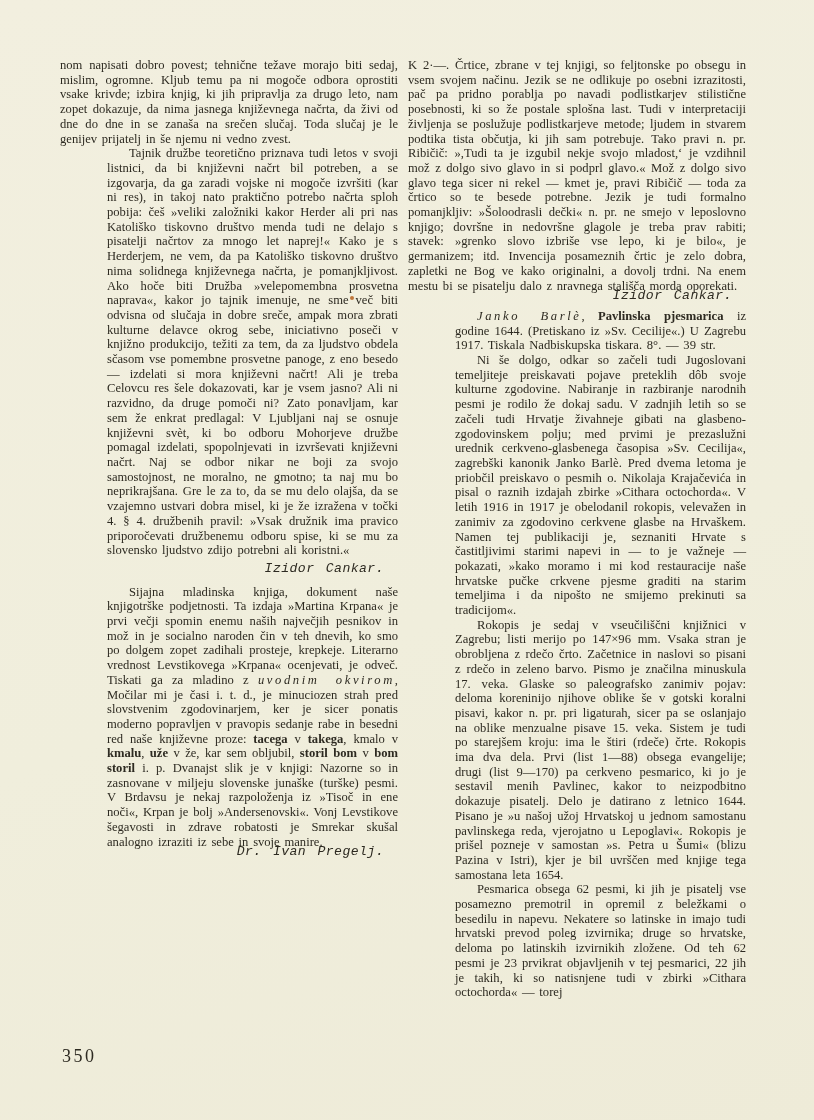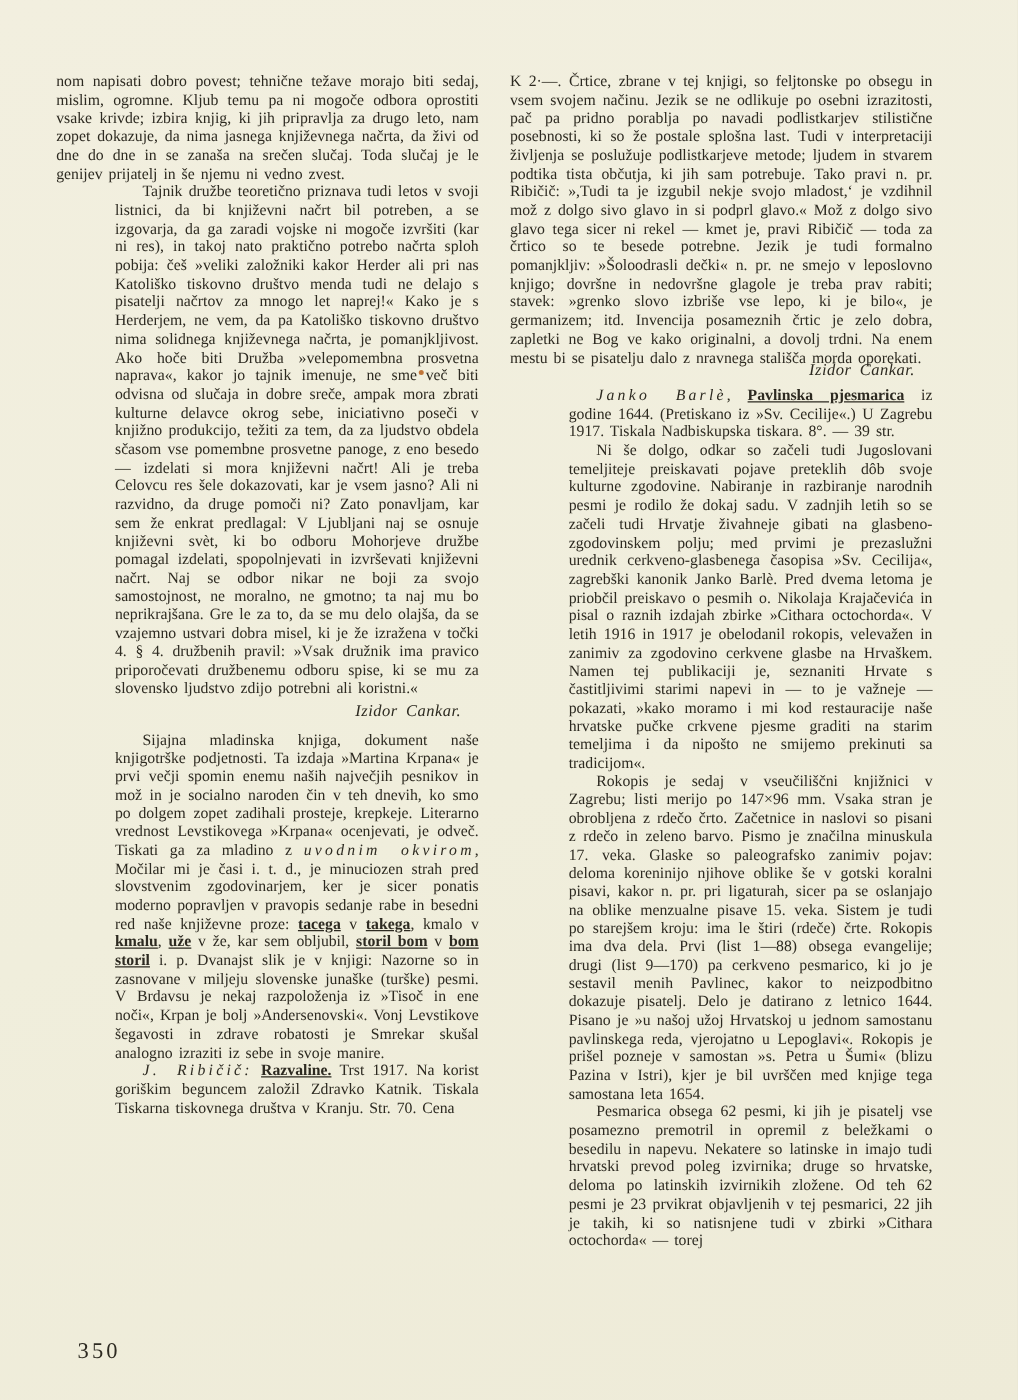--- a/index.html
+++ b/index.html
@@ -7,50 +7,50 @@
   .paper{
     position:relative;width:814px;height:1120px;
     background:linear-gradient(160deg,#f2efdf 0%,#f0eedc 55%,#eeebd8 100%);
     font-family:"Liberation Serif","DejaVu Serif",serif;
     color:#2d2a21;
   }
   .col{
     position:absolute;top:58px;width:338px;
     font-size:12.6px;line-height:14.7px;
   }
-  .col-left{left:45px;}
+  .col-left{left:60px;}
   .col-right{left:408px;}
   .para{margin:0;text-align:justify;word-spacing:1.6px;}
   .para.indent{text-indent:22px;margin-left:47px;}
-  .bold{font-weight:bold;text-decoration:underline;}
+  .bold{font-weight:bold;}
   .spaced{letter-spacing:2.6px;word-spacing:6px;font-style:italic;}
   .signature{
     text-align:right;font-style:italic;font-size:13.2px;
-    margin:4px 14px 8px 0;letter-spacing:0.4px;word-spacing:3px;
+    margin:4px 14px 8px 0;letter-spacing:0.4px;word-spacing:3px;font-family:Liberation Mono, monospace;
   }
   .pull-half{margin-top:-4px;margin-bottom:5px;}
   .speck{
     display:inline-block;width:4px;height:4px;border-radius:50%;
     background:#c0763a;vertical-align:4px;margin:0 2px 0 1px;
   }
   .page-number{
-    position:absolute;left:62px;top:1070px;
+    position:absolute;left:62px;top:1046px;
     font-size:18px;letter-spacing:2.5px;color:#2d2a21;
   }
 </style>
 </head>
 <body>
 
 <div class="paper">
   <div class="col col-left">
       <div class="para"><span>nom napisati dobro povest; tehnične težave morajo biti sedaj, mislim, ogromne. Kljub temu pa ni mogoče odbora oprostiti vsake krivde; izbira knjig, ki jih pripravlja za drugo leto, nam zopet dokazuje, da nima jasnega književnega načrta, da živi od dne do dne in se zanaša na srečen slučaj. Toda slučaj je le genijev prijatelj in še njemu ni vedno zvest.</span></div>
       <div class="para indent"><span>Tajnik družbe teoretično priznava tudi letos v svoji listnici, da bi književni načrt bil potreben, a se izgovarja, da ga zaradi vojske ni mogoče izvršiti (kar ni res), in takoj nato praktično potrebo načrta sploh pobija: češ »veliki založniki kakor Herder ali pri nas Katoliško tiskovno društvo menda tudi ne delajo s pisatelji načrtov za mnogo let naprej!« Kako je s Herderjem, ne vem, da pa Katoliško tiskovno društvo nima solidnega književnega načrta, je pomanjkljivost. Ako hoče biti Družba »velepomembna prosvetna naprava«, kakor jo tajnik imenuje, ne sme</span><span class="speck"></span><span>več biti odvisna od slučaja in dobre sreče, ampak mora zbrati kulturne delavce okrog sebe, iniciativno poseči v knjižno produkcijo, težiti za tem, da za ljudstvo obdela sčasom vse pomembne prosvetne panoge, z eno besedo — izdelati si mora književni načrt! Ali je treba Celovcu res šele dokazovati, kar je vsem jasno? Ali ni razvidno, da druge pomoči ni? Zato ponavljam, kar sem že enkrat predlagal: V Ljubljani naj se osnuje književni svèt, ki bo odboru Mohorjeve družbe pomagal izdelati, spopolnjevati in izvrševati književni načrt. Naj se odbor nikar ne boji za svojo samostojnost, ne moralno, ne gmotno; ta naj mu bo neprikrajšana. Gre le za to, da se mu delo olajša, da se vzajemno ustvari dobra misel, ki je že izražena v točki 4. § 4. družbenih pravil: »Vsak družnik ima pravico priporočevati družbenemu odboru spise, ki se mu za slovensko ljudstvo zdijo potrebni ali koristni.«</span></div>
       <div class="signature"><span>Izidor Cankar.</span></div>
       <div class="para indent"><span>Sijajna mladinska knjiga, dokument naše knjigotrške podjetnosti. Ta izdaja »Martina Krpana« je prvi večji spomin enemu naših največjih pesnikov in mož in je socialno naroden čin v teh dnevih, ko smo po dolgem zopet zadihali prosteje, krepkeje. Literarno vrednost Levstikovega »Krpana« ocenjevati, je odveč. Tiskati ga za mladino z </span><span class="spaced">uvodnim okvirom</span><span>, Močilar mi je časi i. t. d., je minuciozen strah pred slovstvenim zgodovinarjem, ker je sicer ponatis moderno popravljen v pravopis sedanje rabe in besedni red naše književne proze: </span><span class="bold">tacega</span><span> v </span><span class="bold">takega</span><span>, kmalo v </span><span class="bold">kmalu</span><span>, </span><span class="bold">uže</span><span> v že, kar sem obljubil, </span><span class="bold">storil bom</span><span> v </span><span class="bold">bom storil</span><span> i. p. Dvanajst slik je v knjigi: Nazorne so in zasnovane v miljeju slovenske junaške (turške) pesmi. V Brdavsu je nekaj razpoloženja iz »Tisoč in ene noči«, Krpan je bolj »Andersenovski«. Vonj Levstikove šegavosti in zdrave robatosti je Smrekar skušal analogno izraziti iz sebe in svoje manire.</span></div>
-      <div class="para indent"><span class="spaced">J. Ribičič:</span><span> </span><span class="bold">Razvaline.</span><span> Trst 1917. Na korist goriškim beguncem založil Zdravko Katnik. Tiskala Tiskarna tiskovnega društva v Kranju. Str. 70. Cena</span></div>
+      <div class="signature pull-half"><span>Dr. Ivan Pregelj.</span></div>
     </div>
   <div class="col col-right">
       <div class="para"><span>K 2·—. Črtice, zbrane v tej knjigi, so feljtonske po obsegu in vsem svojem načinu. Jezik se ne odlikuje po osebni izrazitosti, pač pa pridno porablja po navadi podlistkarjev stilistične posebnosti, ki so že postale splošna last. Tudi v interpretaciji življenja se poslužuje podlistkarjeve metode; ljudem in stvarem podtika tista občutja, ki jih sam potrebuje. Tako pravi n. pr. Ribičič: »,Tudi ta je izgubil nekje svojo mladost,‘ je vzdihnil mož z dolgo sivo glavo in si podprl glavo.« Mož z dolgo sivo glavo tega sicer ni rekel — kmet je, pravi Ribičič — toda za črtico so te besede potrebne. Jezik je tudi formalno pomanjkljiv: »Šoloodrasli dečki« n. pr. ne smejo v leposlovno knjigo; dovršne in nedovršne glagole je treba prav rabiti; stavek: »grenko slovo izbriše vse lepo, ki je bilo«, je germanizem; itd. Invencija posameznih črtic je zelo dobra, zapletki ne Bog ve kako originalni, a dovolj trdni. Na enem mestu bi se pisatelju dalo z nravnega stališča morda oporekati.</span></div>
       <div class="signature pull-half"><span>Izidor Cankar.</span></div>
       <div class="para indent"><span class="spaced">Janko Barlè</span><span>, </span><span class="bold">Pavlinska pjesmarica</span><span> iz godine 1644. (Pretiskano iz »Sv. Cecilije«.) U Zagrebu 1917. Tiskala Nadbiskupska tiskara. 8°. — 39 str.</span></div>
       <div class="para indent"><span>Ni še dolgo, odkar so začeli tudi Jugoslovani temeljiteje preiskavati pojave preteklih dôb svoje kulturne zgodovine. Nabiranje in razbiranje narodnih pesmi je rodilo že dokaj sadu. V zadnjih letih so se začeli tudi Hrvatje živahneje gibati na glasbeno-zgodovinskem polju; med prvimi je prezaslužni urednik cerkveno-glasbenega časopisa »Sv. Cecilija«, zagrebški kanonik Janko Barlè. Pred dvema letoma je priobčil preiskavo o pesmih o. Nikolaja Krajačevića in pisal o raznih izdajah zbirke »Cithara octochorda«. V letih 1916 in 1917 je obelodanil rokopis, velevažen in zanimiv za zgodovino cerkvene glasbe na Hrvaškem. Namen tej publikaciji je, seznaniti Hrvate s častitljivimi starimi napevi in — to je važneje —  pokazati, »kako moramo i mi kod restauracije naše hrvatske pučke crkvene pjesme graditi na starim temeljima i da nipošto ne smijemo prekinuti sa tradicijom«.</span></div>
       <div class="para indent"><span>Rokopis je sedaj v vseučiliščni knjižnici v Zagrebu; listi merijo po 147×96 mm. Vsaka stran je obrobljena z rdečo črto. Začetnice in naslovi so pisani z rdečo in zeleno barvo. Pismo je značilna minuskula 17. veka. Glaske so paleografsko zanimiv pojav: deloma koreninijo njihove oblike še v gotski koralni pisavi, kakor n. pr. pri ligaturah, sicer pa se oslanjajo na oblike menzualne pisave 15. veka. Sistem je tudi po starejšem kroju: ima le štiri (rdeče) črte. Rokopis ima dva dela. Prvi (list 1—88) obsega evangelije; drugi (list 9—170) pa cerkveno pesmarico, ki jo je sestavil menih Pavlinec, kakor to neizpodbitno dokazuje pisatelj. Delo je datirano z letnico 1644. Pisano je »u našoj užoj Hrvatskoj u jednom samostanu pavlinskega reda, vjerojatno u Lepoglavi«. Rokopis je prišel pozneje v samostan »s. Petra u Šumi« (blizu Pazina v Istri), kjer je bil uvrščen med knjige tega samostana leta 1654.</span></div>
       <div class="para indent"><span>Pesmarica obsega 62 pesmi, ki jih je pisatelj vse posamezno premotril in opremil z beležkami o besedilu in napevu. Nekatere so latinske in imajo tudi hrvatski prevod poleg izvirnika; druge so hrvatske, deloma po latinskih izvirnikih zložene. Od teh 62 pesmi je 23 prvikrat objavljenih v tej pesmarici, 22 jih je takih, ki so natisnjene tudi v zbirki »Cithara octochorda« — torej</span></div>
     </div>
   <div class="page-number">350</div>

